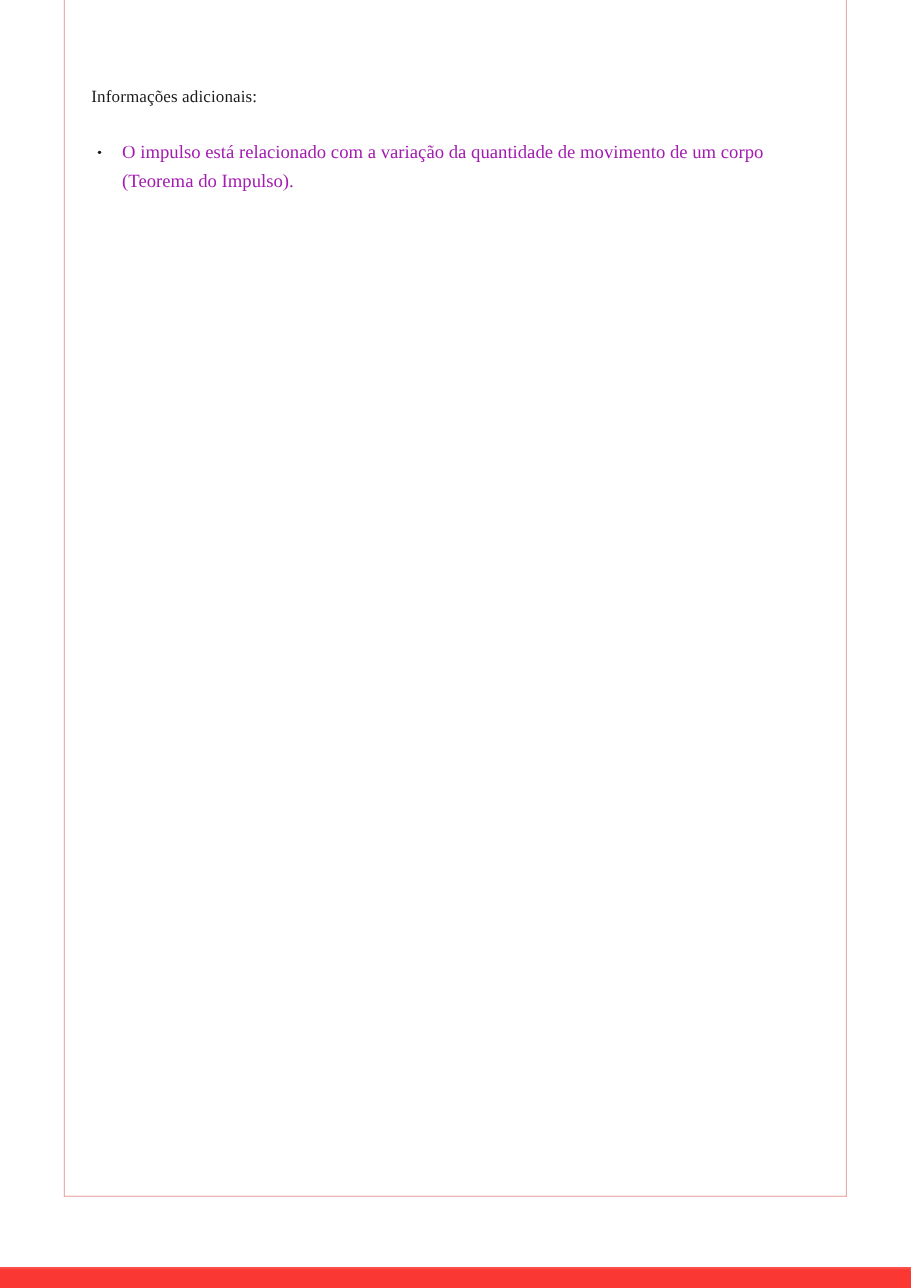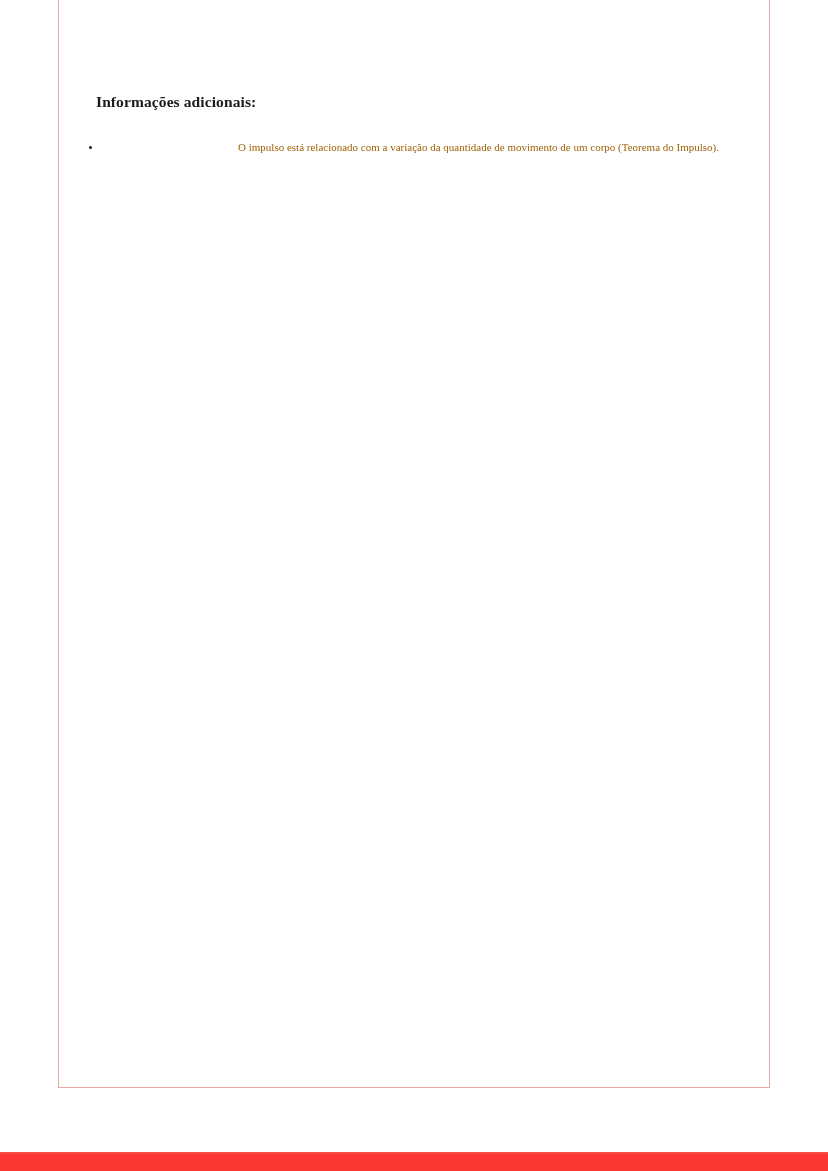--- a/index.html
+++ b/index.html
@@ -41,43 +41,42 @@
 
   
   .content-inner {
     position: absolute;
     left: 24px;
     top: 119px;               
     width: 660px;
   }
 
   .section-heading {
-    margin: 13px;
+    margin: 0;
     font-size: 15.5px;
-    font-weight: bold;
+    font-weight: normal;
     color: #1b1b1b;
     letter-spacing: 0.1px;
     line-height: 1.3;
   }
 
   .bullet-list {
     list-style: none;
     margin: 27px 0 0 0;
     padding: 0;
   }
 
   .bullet-list li {
     position: relative;
     padding-left: 28px;
     margin: 0 0 4px 0;
-    font-size: 11px;
+    font-size: 17px;
     line-height: 1.52;
-    color: #a16207;
+    color: #a21caf;
     max-width: 608px;
-    text-align: right;
   }
 
   .bullet-list li .bullet-dot {
     position: absolute;
     left: 6px;
     top: 0.62em;
     width: 3.4px;
     height: 3.4px;
     border-radius: 50%;
     background: #15181c;

